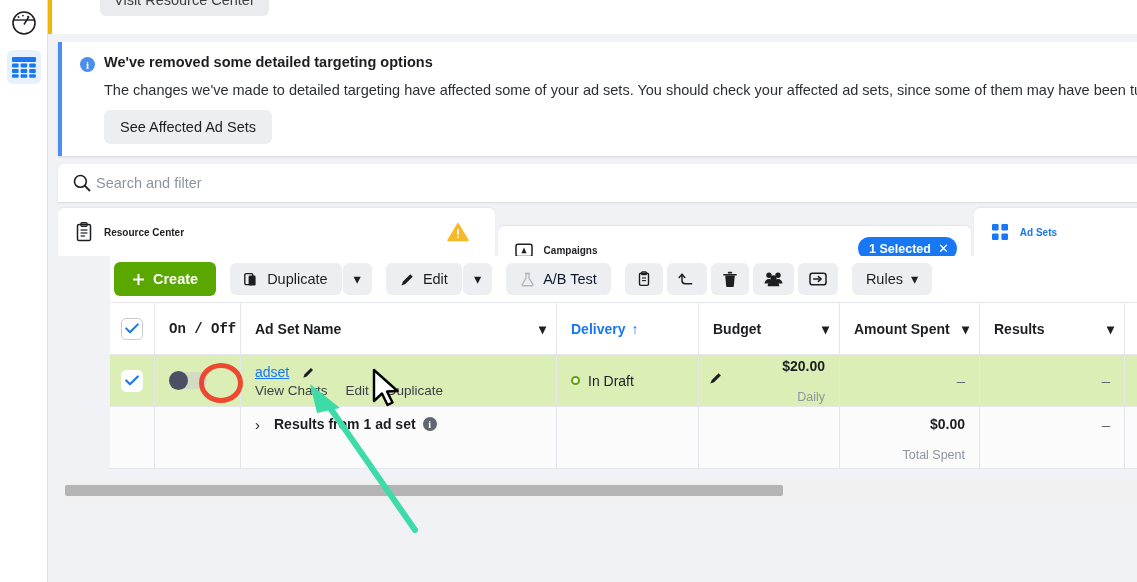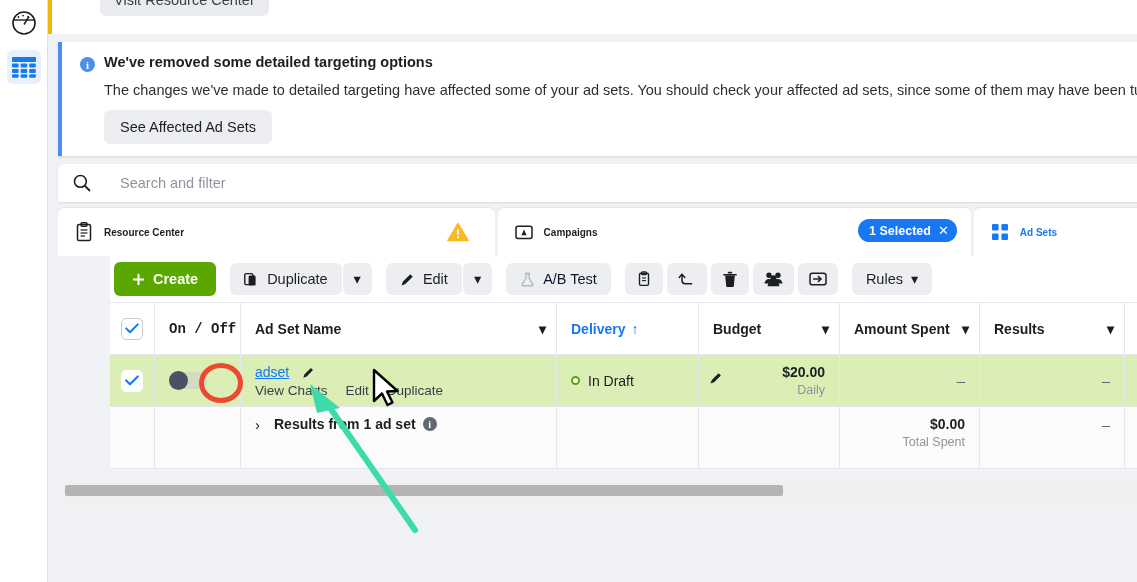--- a/index.html
+++ b/index.html
@@ -78,39 +78,39 @@
 
   
   .searchbar {
     position: absolute; left: 10px; top: 164px; width: 1100px; height: 38px;
     background: #fff; border-radius: 6px 6px 0 0;
     box-shadow: 0 1px 2px rgba(0,0,0,.10);
     display: flex; align-items: center;
   }
   .search-icon { margin-left: 14px; width: 20px; height: 20px; }
   .search-input {
-    border: none; outline: none; margin-left: 28px;
+    border: none; outline: none; margin-left: 4px;
     font-size: 14.5px; color: #0369a1; width: 600px;
     font-family: "Liberation Sans", sans-serif; background: transparent;
   }
   .search-input::placeholder { color: #8d949e; }
 
   
   .tabs {
     position: absolute; left: 10px; top: 208px; width: 1100px; height: 48px;
     display: flex; gap: 3px;
   }
   .tab {
     height: 48px; background: #fff; border-radius: 6px 6px 0 0;
     display: flex; align-items: center; padding: 0 16px;
     box-shadow: 0 -1px 2px rgba(0,0,0,.06);
     position: relative;
   }
   .tab.w1 { width: 452px; }
-  .tab.w2 { width: 490px; }
+  .tab.w2 { width: 490px; margin-top: 18px; }
   .tab.w3 { width: 190px; }
   .tab-ico { width: 20px; height: 20px; margin-right: 10px; flex: 0 0 auto; }
   .tab-label { font-size: 10px; font-weight: bold; color: #1c1e21; white-space: nowrap;}
   .tab.active .tab-label { color: #1877f2; }
   .tab-warn { position: absolute; right: 26px; top: 14px; }
   .pill {
     position: absolute; right: 14px; top: 11px;
     background: #1877f2; color: #fff; border-radius: 12px;
     height: 23px; padding: 0 8px 0 11px;
     display: flex; align-items: center; gap: 7px;
@@ -185,21 +185,21 @@
     color: #1877f2; font-size: 14px; text-decoration: underline;
   }
   .namerow2 { display: flex; gap: 18px; margin-top: 2px; }
   .hover-act { font-size: 13.5px; color: #3b3f45; }
   .dot-draft {
     width: 9px; height: 9px; border-radius: 50%;
     border: 2.5px solid #5aa700; margin-right: 8px; background:#fff;
   }
   .rt { width: 100%; text-align: right; padding-right: 14px; }
   .money { font-weight: bold; font-size: 14px; color:#1c1e21; }
-  .sub { font-size: 12.5px; color: #8d949e; margin-top: 3px; }
+  .sub { font-size: 12.5px; color: #8d949e; margin-top: 16px; }
   .dash { color: #606770; font-size: 15px; }
   .sumtext { font-weight: bold; font-size: 14px; color:#1c1e21; display:flex; align-items:center; gap:7px;}
   .chev { font-size: 15px; color: #1c1e21; margin-right: 14px; }
   .info-dot {
     width: 14px; height: 14px; border-radius: 50%; background: #606770;
     color: #fff; font-size: 10px; font-weight: bold;
     display: inline-flex; align-items: center; justify-content: center;
     font-family: "Liberation Serif", serif;
   }
 

